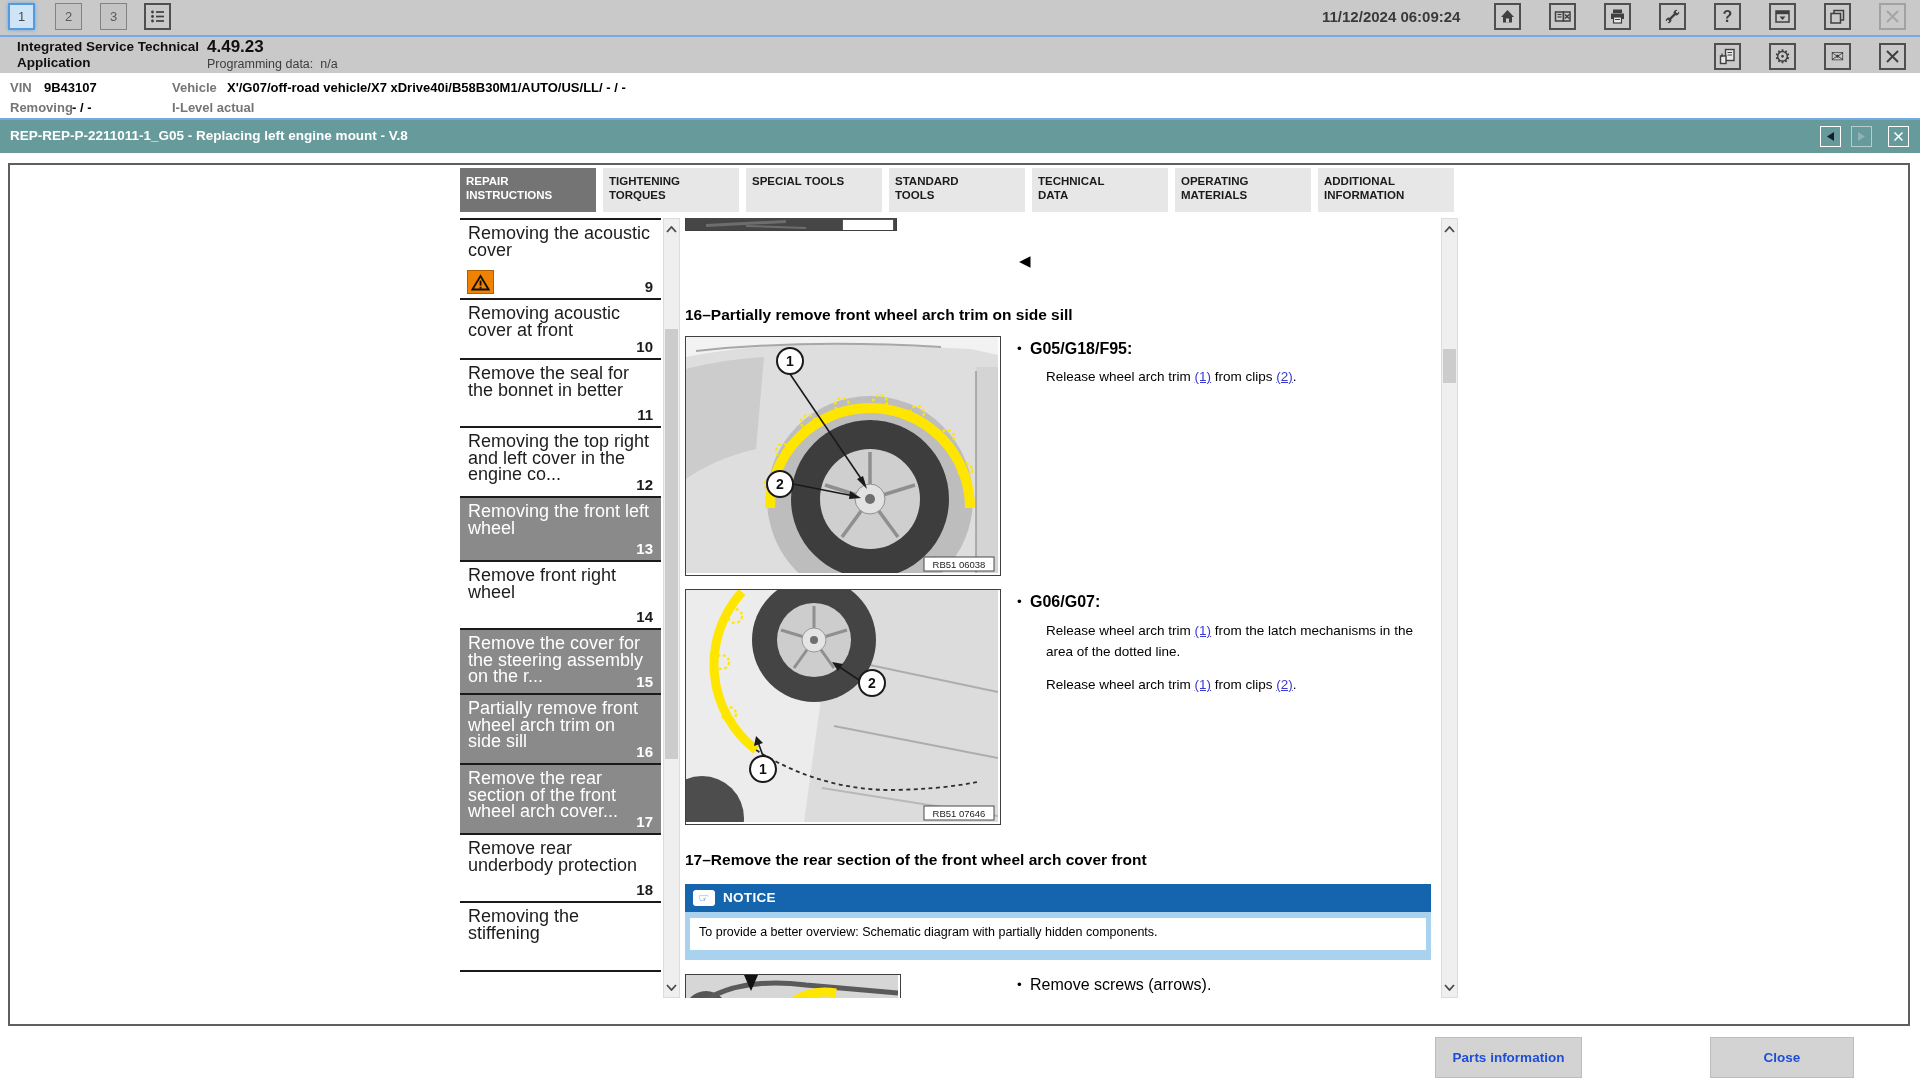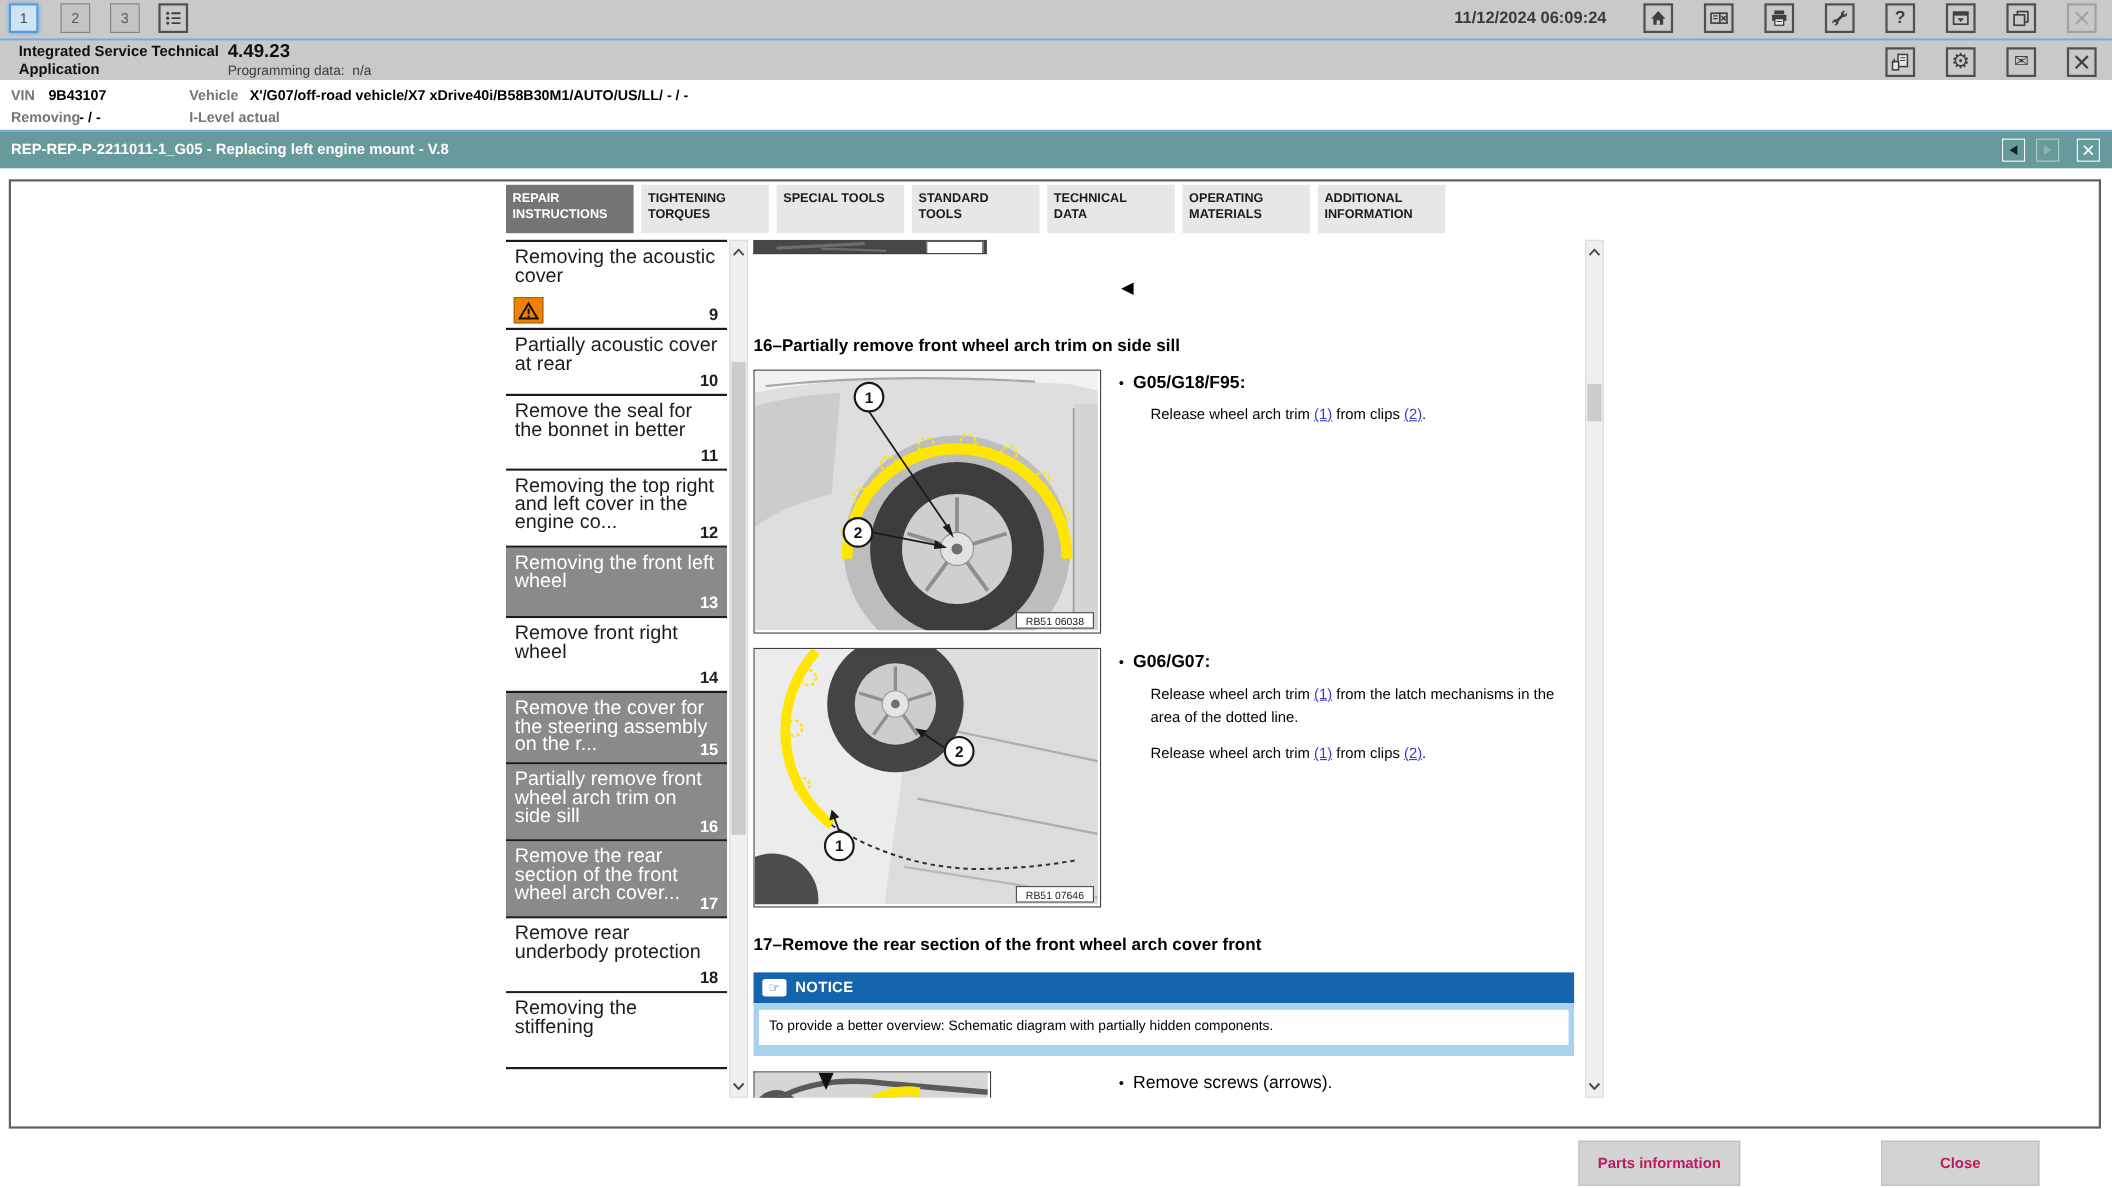--- a/index.html
+++ b/index.html
@@ -29,21 +29,21 @@
   
   .docbar{position:absolute;left:0;top:120px;width:1920px;height:33px;background:#679a9b}
   .doctitle{position:absolute;left:10px;top:8px;font-size:13.5px;font-weight:bold;color:#fff}
   .nav-btn{position:absolute;top:6px;width:21px;height:21px;box-sizing:border-box;border:1px solid #fff;
            display:flex;align-items:center;justify-content:center}
   .nav-btn.dis{border-color:#b6cccd}
   
   .panel{position:absolute;left:8px;top:163px;width:1902px;height:863px;box-sizing:border-box;
          border:2px solid #5f5f5f;background:#fff}
   .tabrow{position:absolute;left:450px;top:3px;height:44px;display:flex;gap:7px}
-  .tab{width:116px;box-sizing:border-box;background:#e7e7e7;color:#1b1b1b;font-size:11.5px;font-weight:bold;
+  .tab{width:136px;box-sizing:border-box;background:#e7e7e7;color:#1b1b1b;font-size:11.5px;font-weight:bold;
        padding:6px 6px;line-height:14px}
   .tab span{white-space:pre-line}
   .tab.sel{background:#747474;color:#fff}
   
   .sidebar{position:absolute;left:450px;top:53px;width:201px;height:780px;overflow:hidden;border-top:2px solid #1a1a1a}
   .s-item{position:relative;box-sizing:border-box;border-bottom:2px solid #1a1a1a;background:#fff;color:#1c1c1c;
           padding:5px 8px 2px;overflow:hidden}
   .s-item.hl{background:#8a8a8a;color:#fff}
   .s-title{font-size:18px;line-height:16.5px}
   .s-num{position:absolute;right:8px;bottom:3px;font-size:15px;font-weight:bold}
@@ -78,21 +78,21 @@
   .notice-bd{height:48px;background:#a9d2ee;position:relative}
   .notice-in{position:absolute;left:5px;right:5px;top:6px;bottom:10px;background:#fff;box-sizing:border-box;
              font-size:12.5px;color:#000;padding:7px 0 0 9px}
   
   .fig-partial-top{position:absolute;left:4px;top:0;width:212px;height:13px;background:#464646;
                    border:1px solid #3f3f3f;border-top:none;box-sizing:border-box;overflow:hidden}
   .fig-partial-top .lbl{position:absolute;right:2px;top:1px;width:50px;height:14px;background:#fff;border:1px solid #555}
   .streak{position:absolute;background:#6d6d6d}
   
   .fbtn{position:absolute;top:1037px;height:41px;background:#d3d3d3;border:1px solid #bcbcbc;box-sizing:border-box;
-        font-weight:bold;font-size:13.5px;color:#be185d;display:flex;align-items:center;justify-content:center;cursor:pointer}
+        font-weight:bold;font-size:13.5px;color:#1d4ed8;display:flex;align-items:center;justify-content:center;cursor:pointer}
 </style>
 </head>
 <body>
 
 <div class="topbar">
   <div class="wtab sel" style="left:8px">
       <span>1</span>
     </div>
   <div class="wtab" style="left:55px">
       <span>2</span>
@@ -257,21 +257,21 @@
         <div class="warn">
           <svg width="19" height="17" viewBox="0 0 24 22">
             <polygon points="12,2.5 22.5,20 1.5,20" fill="none" stroke="#111" stroke-width="2.4"></polygon>
             <rect x="10.9" y="8.5" width="2.4" height="6.5" fill="#111"></rect>
             <rect x="10.9" y="16.6" width="2.4" height="2.4" fill="#111"></rect>
           </svg>
         </div>
         <div class="s-num">9</div>
       </div>
       <div class="s-item">
-        <div class="s-title">Partially acoustic cover at rear</div>
+        <div class="s-title">Removing acoustic cover at front</div>
         <div class="s-num">10</div>
       </div>
       <div class="s-item">
         <div class="s-title">Remove the seal for the bonnet in better</div>
         <div class="s-num">11</div>
       </div>
       <div class="s-item">
         <div class="s-title">Removing the top right and left cover in the engine co...</div>
         <div class="s-num">12</div>
       </div>

